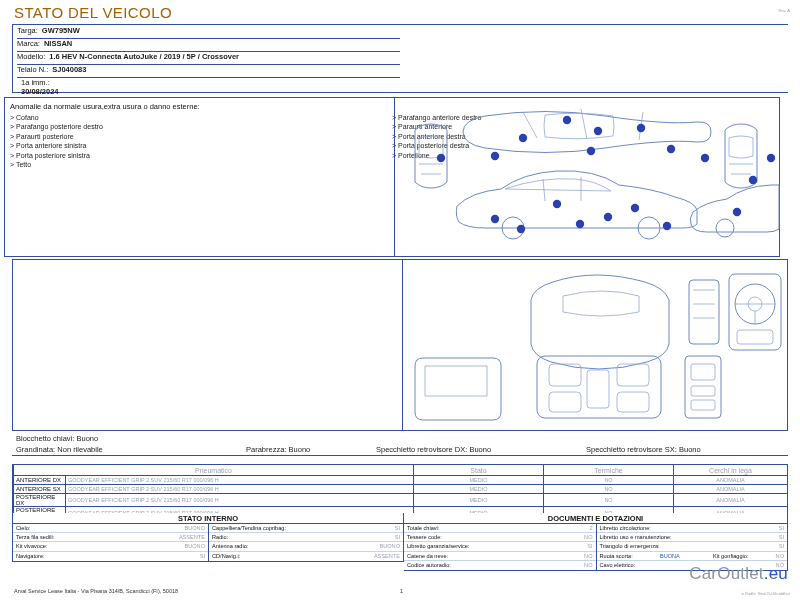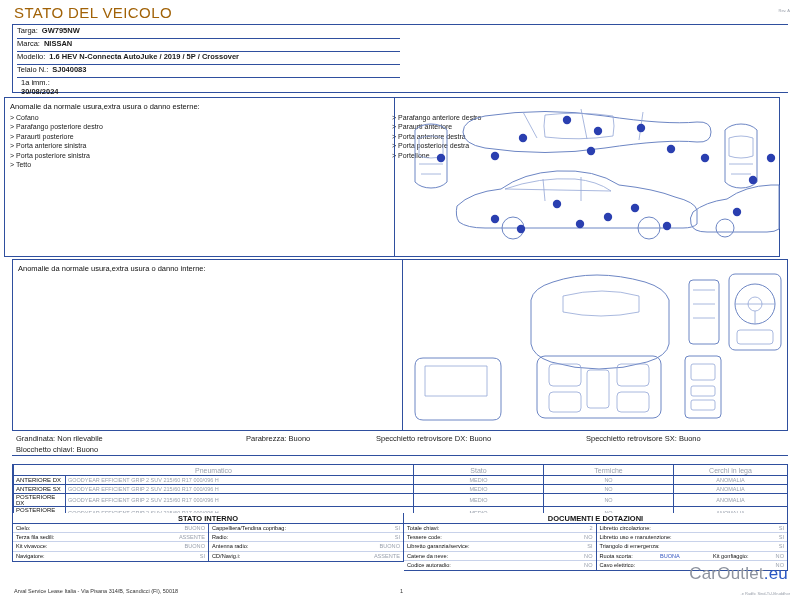--- a/index.html
+++ b/index.html
@@ -330,21 +330,20 @@
         <circle class="marker" cx="310" cy="60" r="4.2"></circle>
         <circle class="marker" cx="342" cy="114" r="4.2"></circle>
         <circle class="marker" cx="376" cy="60" r="4.2"></circle>
         <circle class="marker" cx="358" cy="82" r="4.2"></circle>
         <circle class="marker" cx="46" cy="60" r="4.2"></circle>
       </svg>
     </div>
   </div>
 
   <div class="box" style="left:12px; top:259px; width:776px; height:172px;">
-    <div class="box-title">Anomalie da normale usura,extra usura o danno interne:</div>
     <div class="diagram" style="left:389px;">
       <svg width="386" height="170" viewBox="0 0 386 170">
 
         <g>
           <path class="car-line" d="M150,22 q42,-14 92,0 q20,6 24,18 l0,44 q-2,12 -22,18 q-48,14 -96,0 q-18,-6 -20,-18 l0,-44 q2,-12 22,-18 Z"></path>
           <path class="car-line-thin" d="M160,36 q40,-10 76,0 l0,16 q-38,8 -76,0 Z"></path>
         </g>
 
         <g>
           <rect class="car-line" x="134" y="96" width="124" height="62" rx="8"></rect>
@@ -377,41 +376,41 @@
 
         <g>
           <rect class="car-line" x="286" y="20" width="30" height="64" rx="4"></rect>
           <path class="car-line-thin" d="M290,30 l22,0 M290,44 l22,0 M290,58 l22,0"></path>
         </g>
       </svg>
     </div>
   </div>
 
   <div class="cond" style="top:433px; border-top:none;">
+    <div class="cond-row">
+      <span class="cond-item">
+        <span>Blocchetto chiavi:</span>
+        <span>Buono</span>
+      </span>
+    </div>
     <div class="cond-row">
       <span class="cond-item" style="width:230px;">
         <span>Grandinata:</span>
         <span>Non rilevabile</span>
       </span>
       <span class="cond-item" style="width:130px;">
         <span>Parabrezza:</span>
         <span>Buono</span>
       </span>
       <span class="cond-item" style="width:210px;">
         <span>Specchietto retrovisore DX:</span>
         <span>Buono</span>
       </span>
       <span class="cond-item">
         <span>Specchietto retrovisore SX:</span>
-        <span>Buono</span>
-      </span>
-    </div>
-    <div class="cond-row">
-      <span class="cond-item">
-        <span>Blocchetto chiavi:</span>
         <span>Buono</span>
       </span>
     </div>
   </div>
 
   <div class="tyres" style="top:464px;">
     <table>
       <colgroup>
         <col style="width:52px">
         <col style="width:348px">

